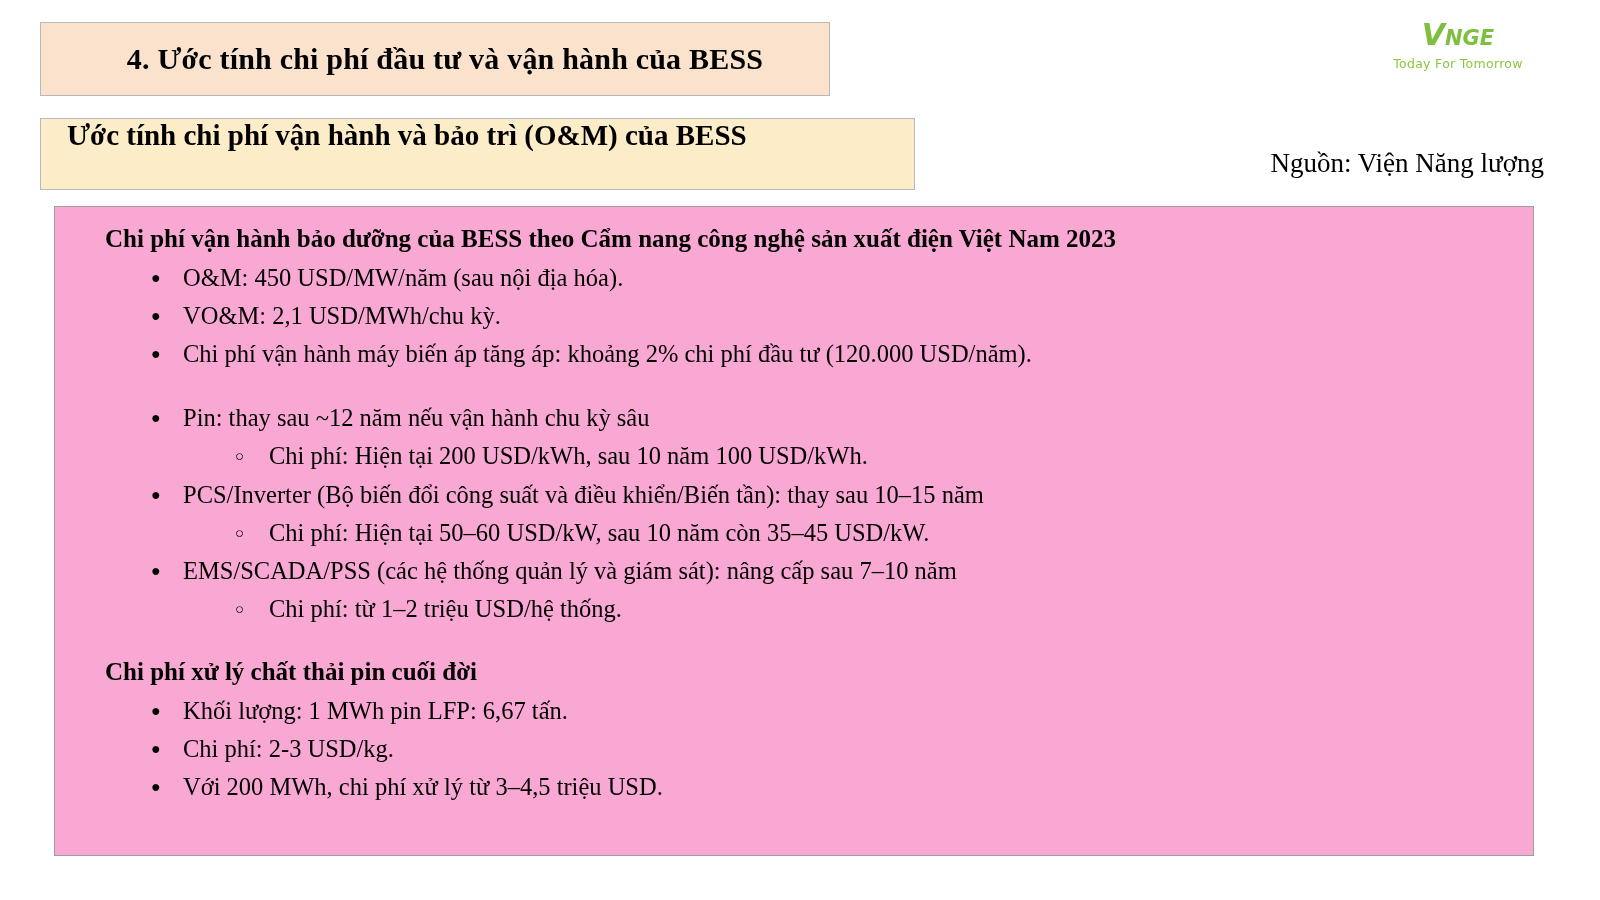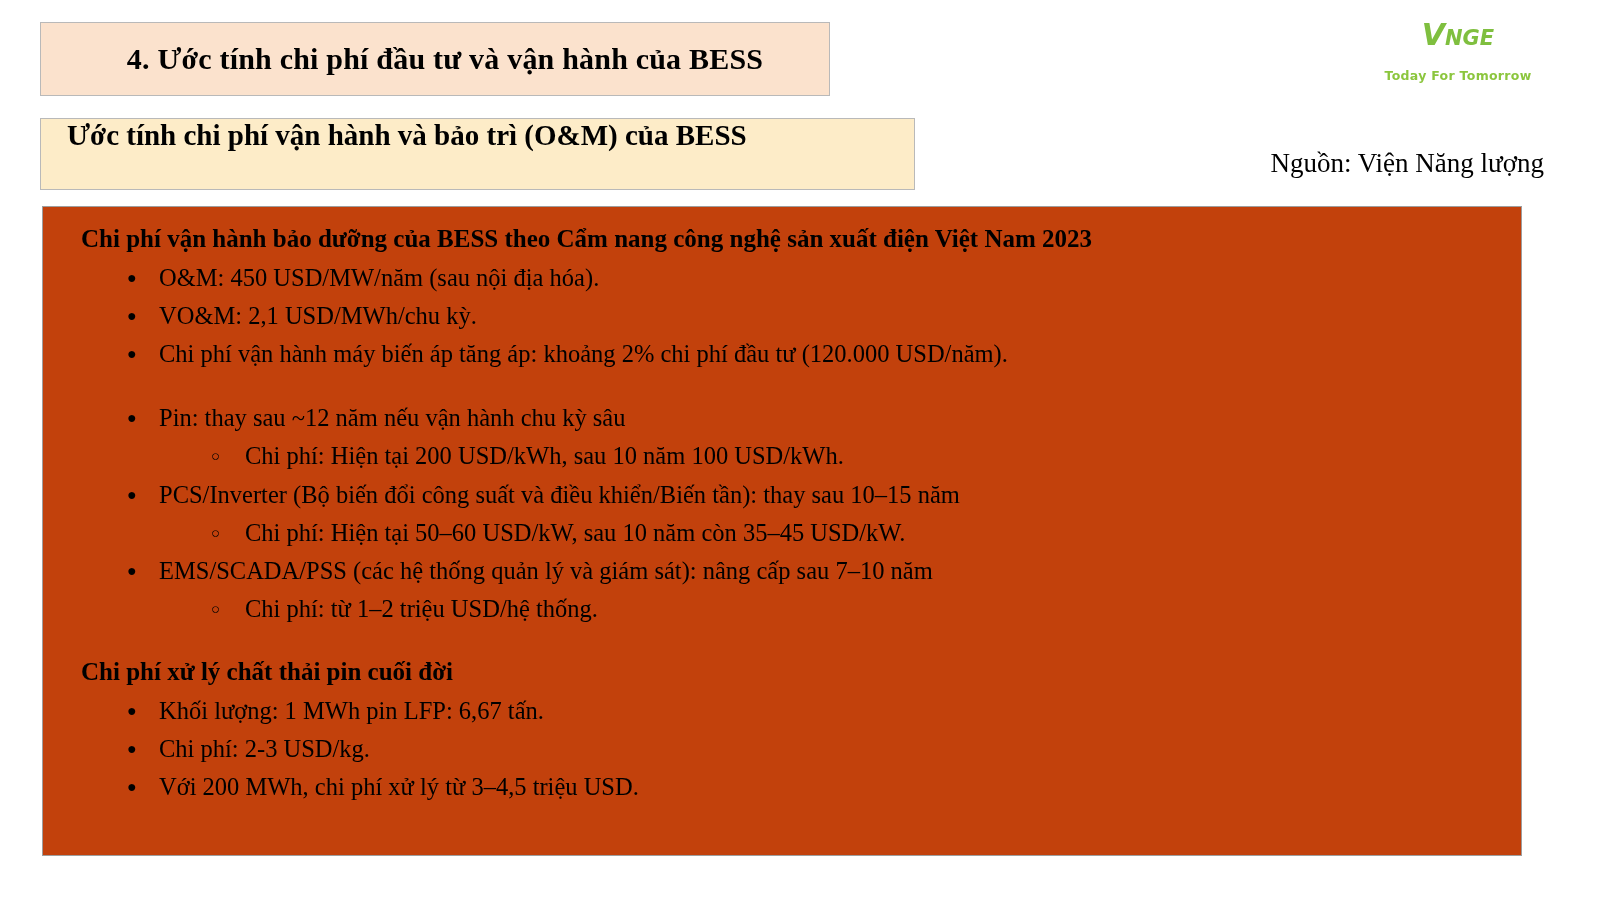--- a/index.html
+++ b/index.html
@@ -70,49 +70,49 @@
     letter-spacing: 0px;
   }
   .logo-mark .logo-v {
     color: #7fbf3f;
   }
   .logo-mark .logo-nge {
     font-size: 21px;
     color: #7fbf3f;
   }
   .logo-tagline {
-    margin-top: 20px;
+    margin-top: 8px;
     font-family: "DejaVu Sans", sans-serif;
     font-size: 12.5px;
-    font-weight: bold;
+    font-weight: normal;
     color: #8cc63e;
     letter-spacing: 0.3px;
   }
 
   
   .source-line {
     position: absolute;
     right: 56px;
     top: 148px;
     font-size: 27px;
     color: #000;
     white-space: nowrap;
   }
 
   
   .content-card {
     position: absolute;
-    left: 42px;
+    left: 54px;
     top: 206px;
     width: 1480px;
     height: 650px;
-    background: #c2410c;
+    background: #f9a8d4;
     border: 1px solid #9e9e9e;
     box-sizing: border-box;
-    padding: 14px 22px 10px 22px;
+    padding: 14px 22px 10px 34px;
   }
   .section-head {
     font-size: 25px;
     font-weight: bold;
     margin: 0 0 2px 16px;
     line-height: 1.42;
   }
   .section-gap {
     height: 26px;
   }

